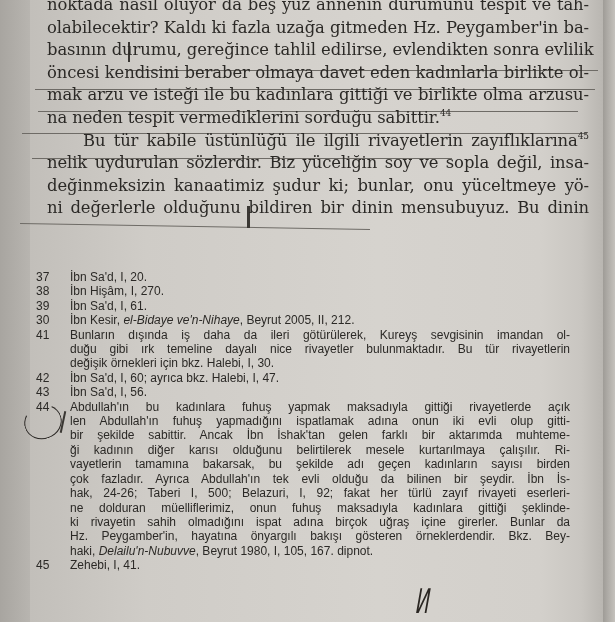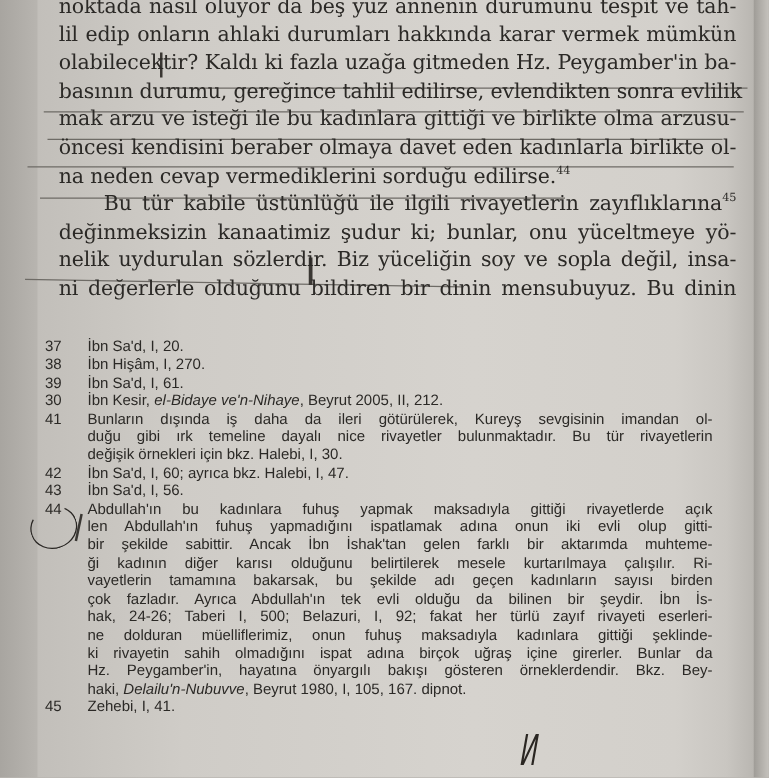--- a/index.html
+++ b/index.html
@@ -72,30 +72,29 @@
 <div class="underline" style="left:35px; top:89px; width:560px;"></div>
 <div class="underline" style="left:38px; top:111px; width:540px;"></div>
 <div class="underline" style="left:22px; top:133px; width:565px;"></div>
 <div class="underline" style="left:32px; top:158px; width:420px;"></div>
 <div class="underline" style="left:20px; top:226px; width:350px; transform:rotate(1deg);"></div>
 <div class="pen-tick" style="left:128px; top:42px; height:20px;"></div>
 <div class="pen-tick" style="left:247px; top:206px; height:22px; width:3px;"></div>
 
 <div class="body-text">
   <span class="line">noktada nasıl oluyor da beş yüz annenin durumunu tespit ve tah-</span>
-  <span class="line">lil edip onların ahlaki durumları hakkında karar vermek mümkün</span>
   <span class="line">olabilecektir? Kaldı ki fazla uzağa gitmeden Hz. Peygamber'in ba-</span>
   <span class="line">basının durumu, gereğince tahlil edilirse, evlendikten sonra evlilik</span>
+  <span class="line">öncesi kendisini beraber olmaya davet eden kadınlarla birlikte ol-</span>
   <span class="line">mak arzu ve isteği ile bu kadınlara gittiği ve birlikte olma arzusu-</span>
-  <span class="line">öncesi kendisini beraber olmaya davet eden kadınlarla birlikte ol-</span>
-  <span class="line last"><span>na neden cevap vermediklerini sorduğu edilirse.</span><sup>44</sup></span>
+  <span class="line last"><span>na neden tespit vermediklerini sorduğu sabittir.</span><sup>44</sup></span>
   <div class="para2">
     <span class="line indent"><span>Bu tür kabile üstünlüğü ile ilgili rivayetlerin zayıflıklarına</span><sup>45</sup></span>
+    <span class="line">nelik uydurulan sözlerdir. Biz yüceliğin soy ve sopla değil, insa-</span>
     <span class="line">değinmeksizin kanaatimiz şudur ki; bunlar, onu yüceltmeye yö-</span>
-    <span class="line">nelik uydurulan sözlerdir. Biz yüceliğin soy ve sopla değil, insa-</span>
     <span class="line">ni değerlerle olduğunu bildiren bir dinin mensubuyuz. Bu dinin</span>
   </div>
 </div>
 
 <div class="footnotes">
   <div class="fn">
     <span class="fn-num">37</span>
     <span class="fn-text">İbn Sa'd, I, 20.</span>
   </div>
   <div class="fn">

